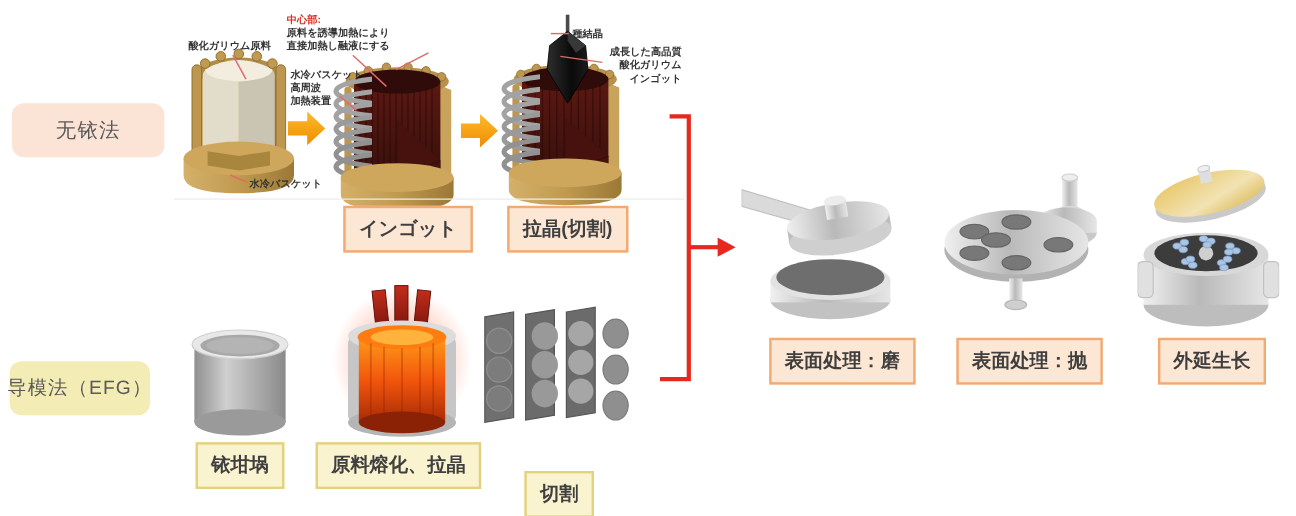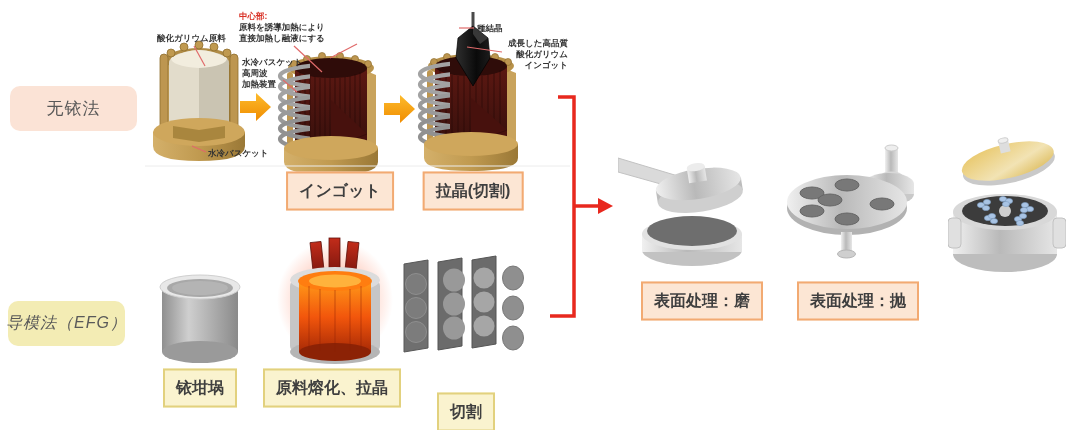--- a/index.html
+++ b/index.html
@@ -9,21 +9,21 @@
     --method-top-fill:#FBE3D6; --method-bottom-fill:#F3ECB4;
     --annotation-red:#D93025; --text:#3F3F3F;
   }
   html,body{margin:0;padding:0;background:#fff;}
   .canvas{position:relative;width:1080px;height:430px;background:#fff;overflow:hidden;
           font-family:"Liberation Sans",sans-serif;color:var(--text);}
   .abs{position:absolute;}
   .method-label{position:absolute;border-radius:10px;display:flex;align-items:center;justify-content:center;
     font-size:17px;color:#595959;white-space:nowrap;letter-spacing:1px;}
   .method-label.top{background:var(--method-top-fill);}
-  .method-label.bottom{background:var(--method-bottom-fill);font-style:italic;}
+  .method-label.bottom{background:var(--method-bottom-fill);}
   .step-label{position:absolute;transform:translate(-50%,-50%);border:2px solid var(--peach-border);
     background:var(--peach-fill);font-weight:bold;font-size:16px;color:#3f3f3f;
     padding:7px 11px;white-space:nowrap;text-align:center;}
   .step-label.yellow{border-color:var(--yellow-border);background:var(--yellow-fill);}
   .annotation{position:absolute;font-size:8.5px;line-height:1.3;font-weight:bold;color:#333;white-space:nowrap;}
   .annotation .red{color:var(--annotation-red);}
   .annotation .line{display:block;}
   svg{display:block;}
 </style>
 </head>
@@ -330,20 +330,21 @@
 
   <div class="step-label" style="left:340px;top:191px;">インゴット</div>
   <div class="step-label" style="left:473px;top:191px;">拉晶(切割)</div>
 
   <div class="step-label yellow" style="left:200px;top:388px;">铱坩埚</div>
   <div class="step-label yellow" style="left:332px;top:388px;">原料熔化、拉晶</div>
   <div class="step-label yellow" style="left:466px;top:388px;margin-top:24px;">切割</div>
 
   <div class="step-label" style="left:702px;top:301px;">表面处理：磨</div>
   <div class="step-label" style="left:858px;top:301px;text-align:center;">表面处理：抛</div>
+  <div class="step-label" style="left:1010px;top:301px;">外延生长</div>
 
   <div class="annotation" style="left:157px;top:33px;">
     <span>酸化ガリウム原料</span>
   </div>
   <div class="annotation" style="left:208px;top:148px;">
     <span>水冷バスケット</span>
   </div>
   <div class="annotation" style="left:239px;top:11px;">
     <span class="line red">中心部:</span>
     <span class="line">原料を誘導加熱により</span>

